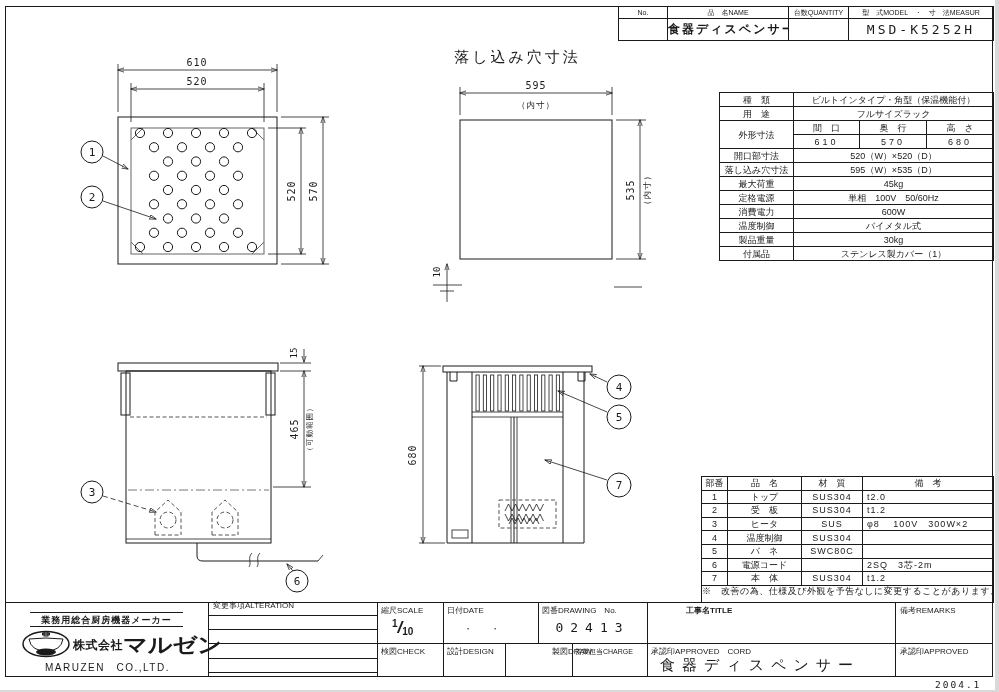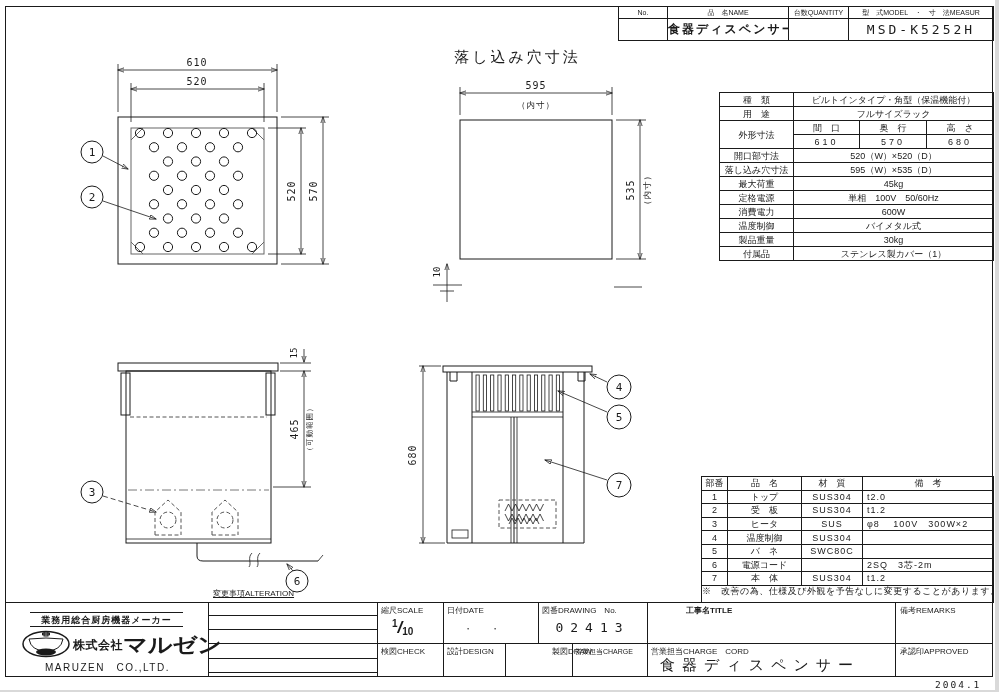--- a/index.html
+++ b/index.html
@@ -421,36 +421,36 @@
     <div class="abs vline" style="left:538px;top:602px;height:41px;"></div>
     <div class="abs vline" style="left:505px;top:643px;height:34px;"></div>
     <div class="abs vline" style="left:572px;top:643px;height:34px;"></div>
 
     <div class="abs hline" style="left:208px;top:615px;width:169px;"></div>
     <div class="abs hline" style="left:208px;top:629px;width:169px;"></div>
     <div class="abs hline" style="left:208px;top:643px;width:169px;"></div>
     <div class="abs hline" style="left:208px;top:658px;width:169px;"></div>
     <div class="abs hline" style="left:208px;top:672px;width:169px;"></div>
 
-    <div class="abs lbl" style="left:213px;top:588px;text-decoration:underline;">変更事項ALTERATION</div>
+    <div class="abs lbl" style="left:213px;top:600px;">変更事項ALTERATION</div>
     <div class="abs lbl" style="left:381px;top:605px;">縮尺SCALE</div>
     <div class="abs" style="left:392px;top:618px;font-weight:bold;">
       <span class="frac-num">1</span><span class="frac-slash">/</span><span class="frac-den">10</span>
     </div>
     <div class="abs lbl" style="left:447px;top:605px;">日付DATE</div>
     <div class="abs" id="date-value" style="left:443px;top:623px;width:95px;">・・</div>
     <div class="abs lbl" style="left:542px;top:605px;">図番DRAWING　No.</div>
     <div class="abs" id="dno-value" style="left:538px;top:620px;width:109px;">02413</div>
     <div class="abs lbl" style="left:686px;top:605px;font-weight:bold;">工事名TITLE</div>
     <div class="abs lbl" style="left:900px;top:605px;">備考REMARKS</div>
     <div class="abs lbl" style="left:381px;top:646px;text-align:right;">検図CHECK</div>
     <div class="abs lbl" style="left:447px;top:646px;text-align:right;">設計DESIGN</div>
     <div class="abs lbl" style="left:509px;top:646px;padding-left:43px;">製図DRAW</div>
     <div class="abs lbl7" style="left:575px;top:647px;">営業担当CHARGE</div>
-    <div class="abs lbl" style="left:651px;top:646px;">営業担当CHARGE　CORD</div>
+    <div class="abs lbl" style="left:651px;top:646px;">承認印APPROVED　CORD</div>
     <div class="abs" id="dname-value" style="left:660px;top:656px;">食器ディスペンサー</div>
     <div class="abs lbl" style="left:900px;top:646px;">承認印APPROVED</div>
   </div>
 
   <div>
     <div class="abs hline" style="left:30px;top:612px;width:153px;background:#1a1a1a;"></div>
     <div class="abs" id="maker-tagline" style="left:25px;top:614px;width:163px;">業務用総合厨房機器メーカー</div>
     <div class="abs hline" style="left:30px;top:626px;width:153px;background:#1a1a1a;"></div>
     <svg class="abs" style="left:20px;top:628px;" width="52" height="32" viewBox="0 0 52 32">
       <ellipse cx="26" cy="16" rx="23" ry="12.5" stroke="#1a1a1a" stroke-width="1.5" fill="#fff"></ellipse>

